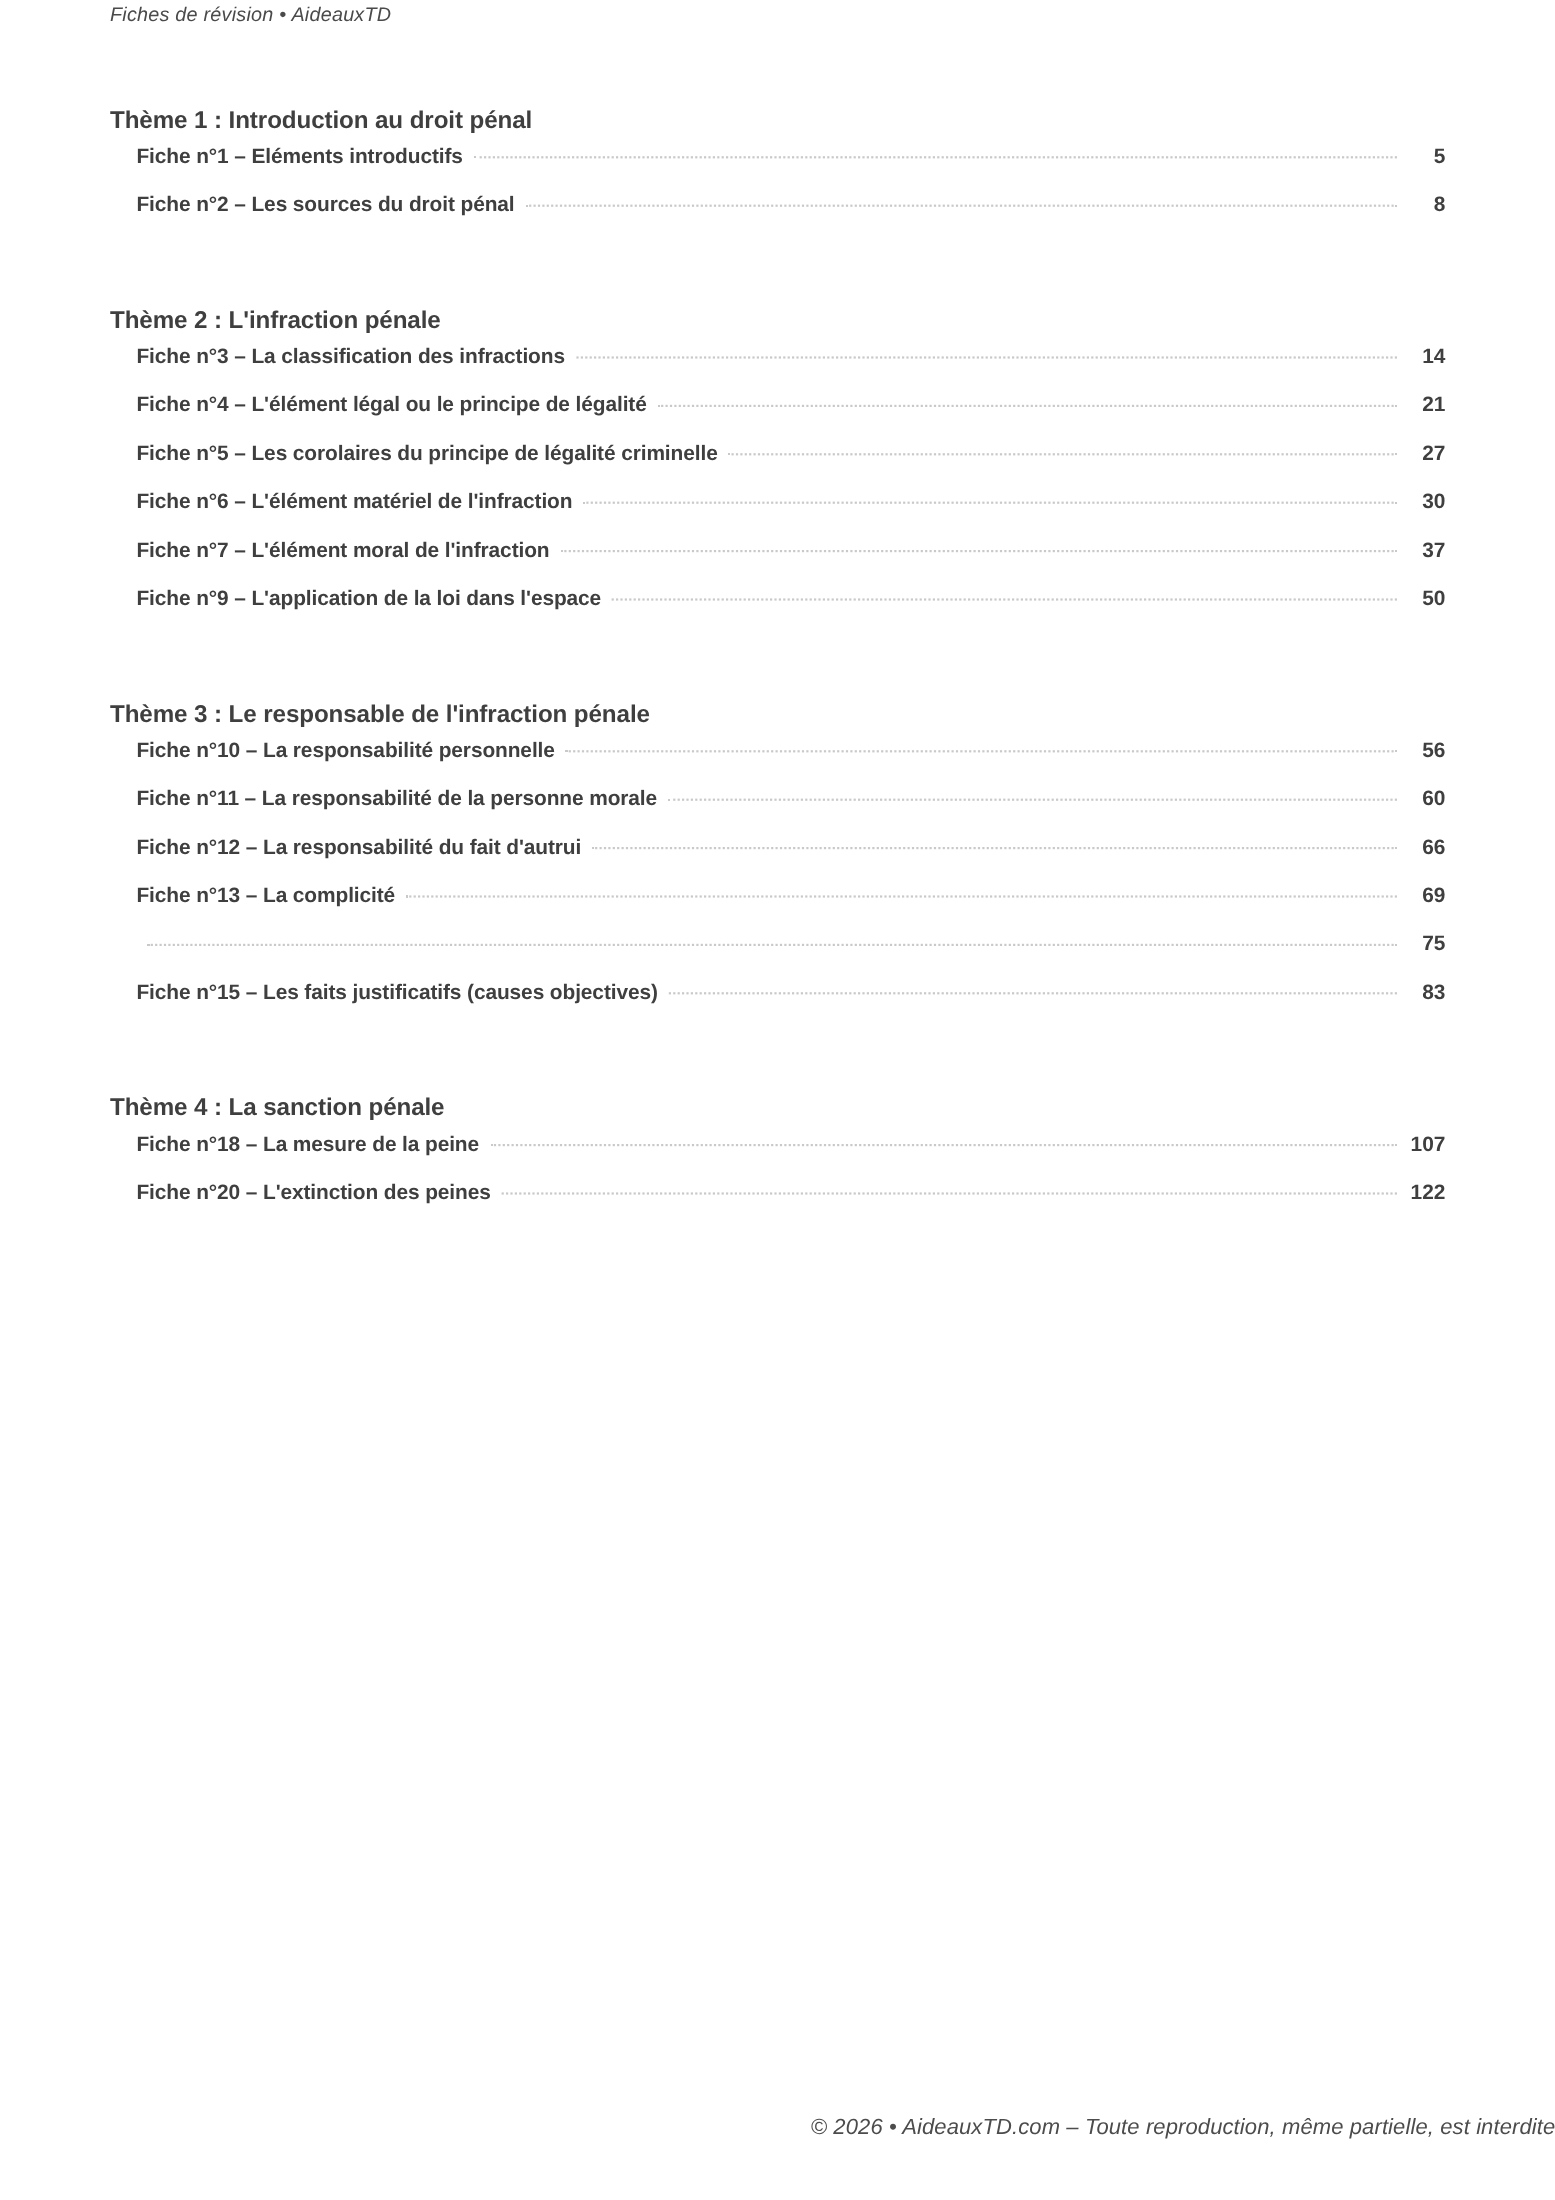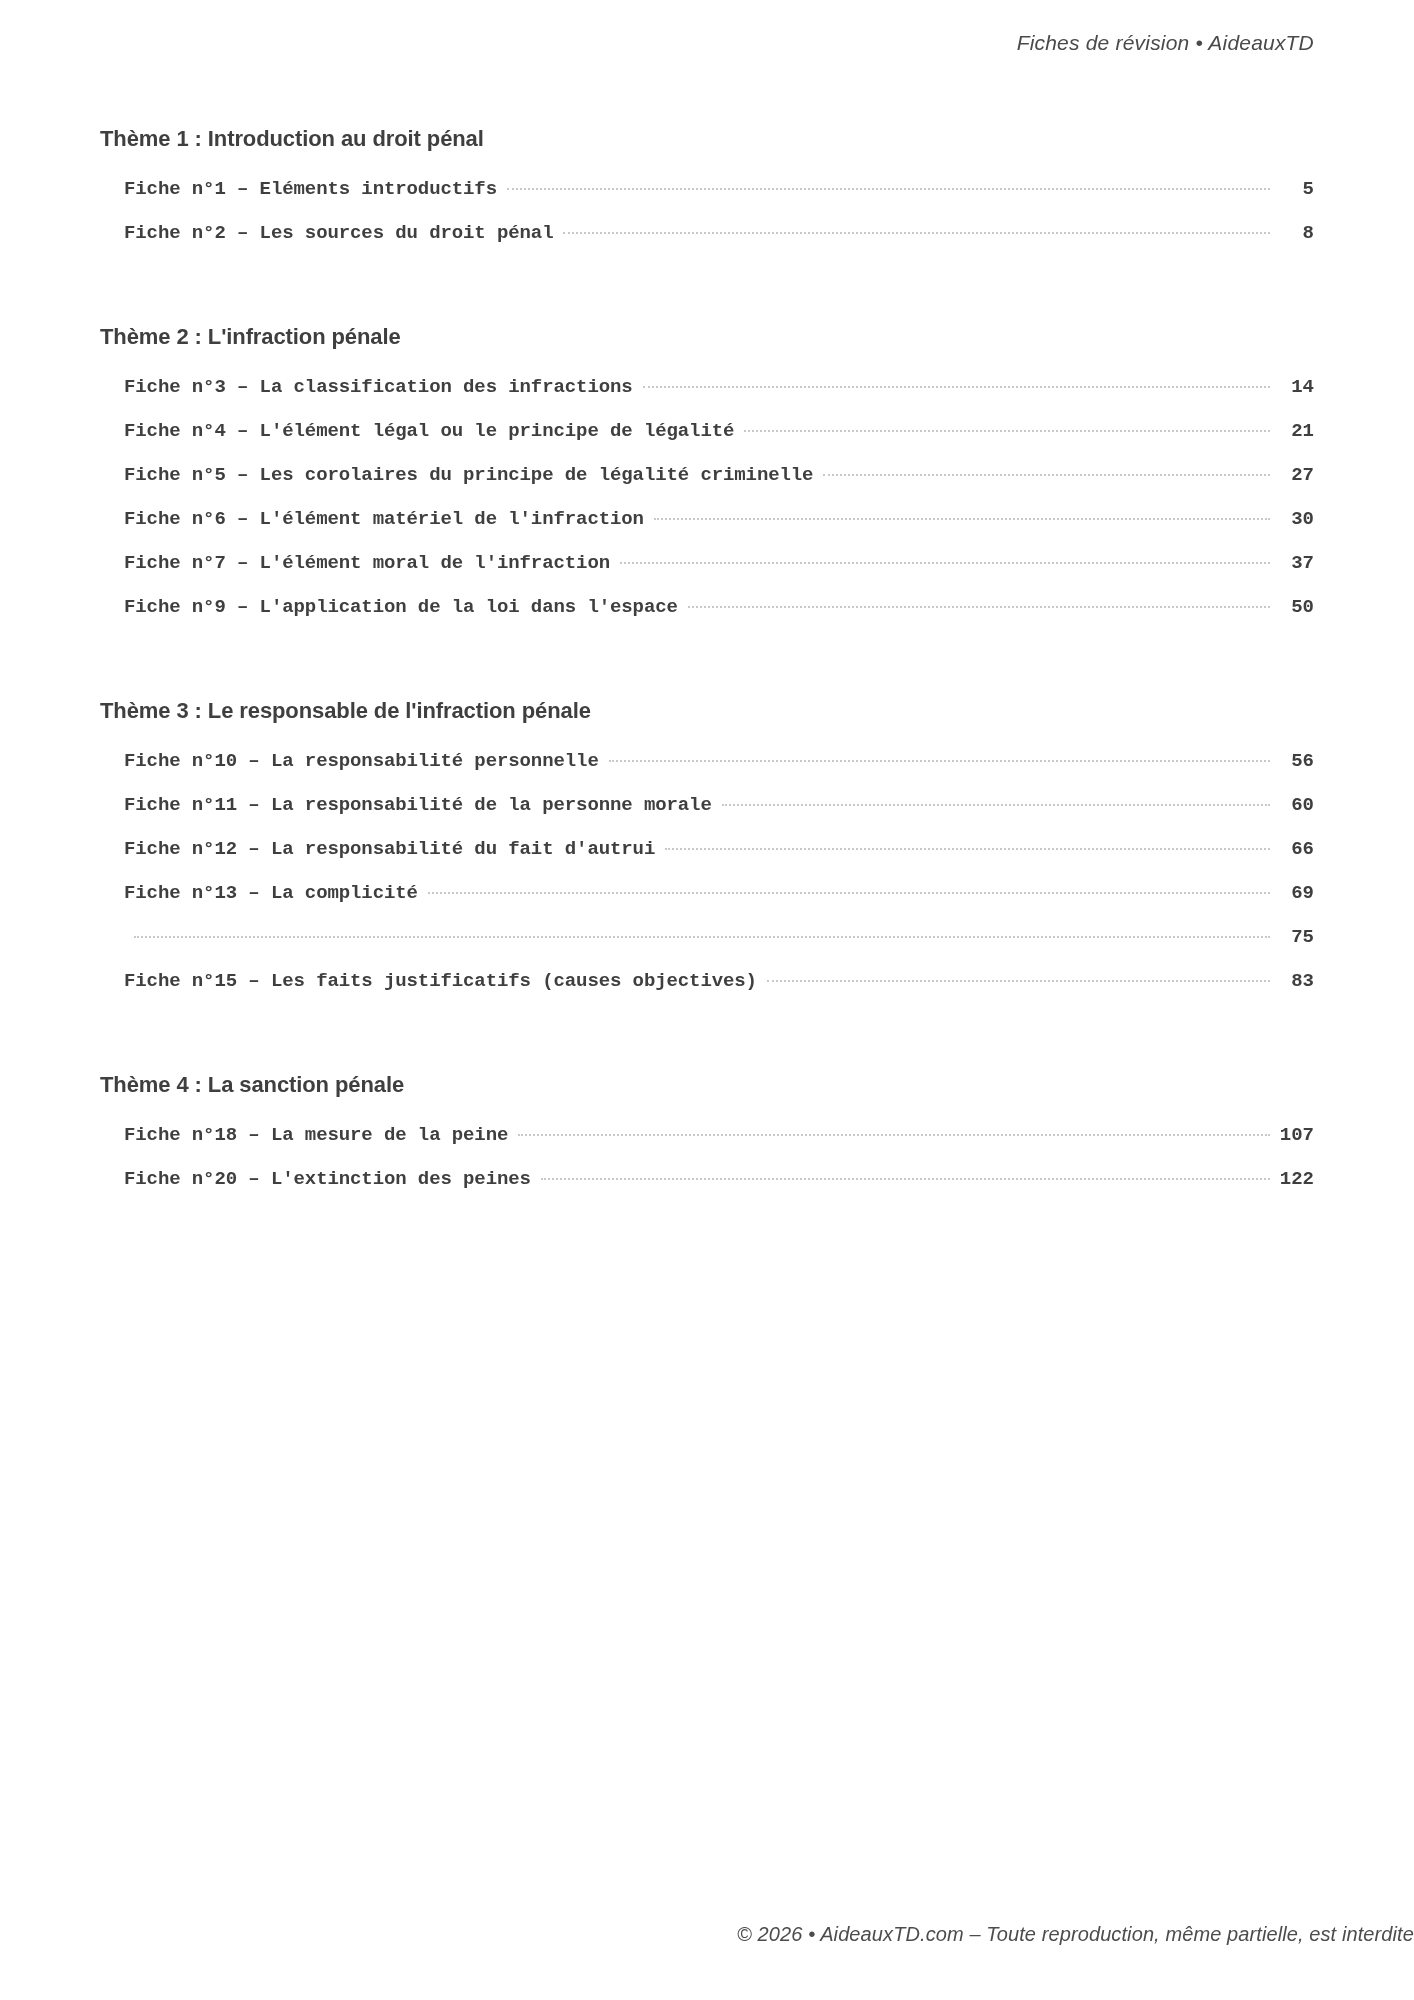--- a/index.html
+++ b/index.html
@@ -20,26 +20,25 @@
   .page {
     position: relative;
     width: 1414px;
     height: 2000px;
     box-sizing: border-box;
     padding: 0 100px;
   }
 
   
   .running-header {
-    text-align: right;
+    text-align: left;
     font-style: italic;
-    font-size: 21px;
+    font-size: 18px;
     color: #4a4a4a;
     letter-spacing: 0.2px;
-    padding-top: 30px;
     height: 26px;
     line-height: 26px;
   }
 
   
   .doc-title {
     margin: 0;
     padding-top: 42px;
     font-size: 38px;
     font-weight: 700;
@@ -58,22 +57,21 @@
 
   .theme-heading {
     font-size: 22px;
     font-weight: 700;
     color: #3f3f3f;
     letter-spacing: -0.1px;
     margin: 0 0 10px 0;
   }
 
   .entries {
-    margin-top: 26px;
-    font-family: Liberation Mono, monospace;
+    margin-top: 10px;
   }
 
   
   .toc-row {
     display: flex;
     align-items: baseline;
     padding: 0 0 0 24px;
     height: 44px;
     box-sizing: border-box;
   }

